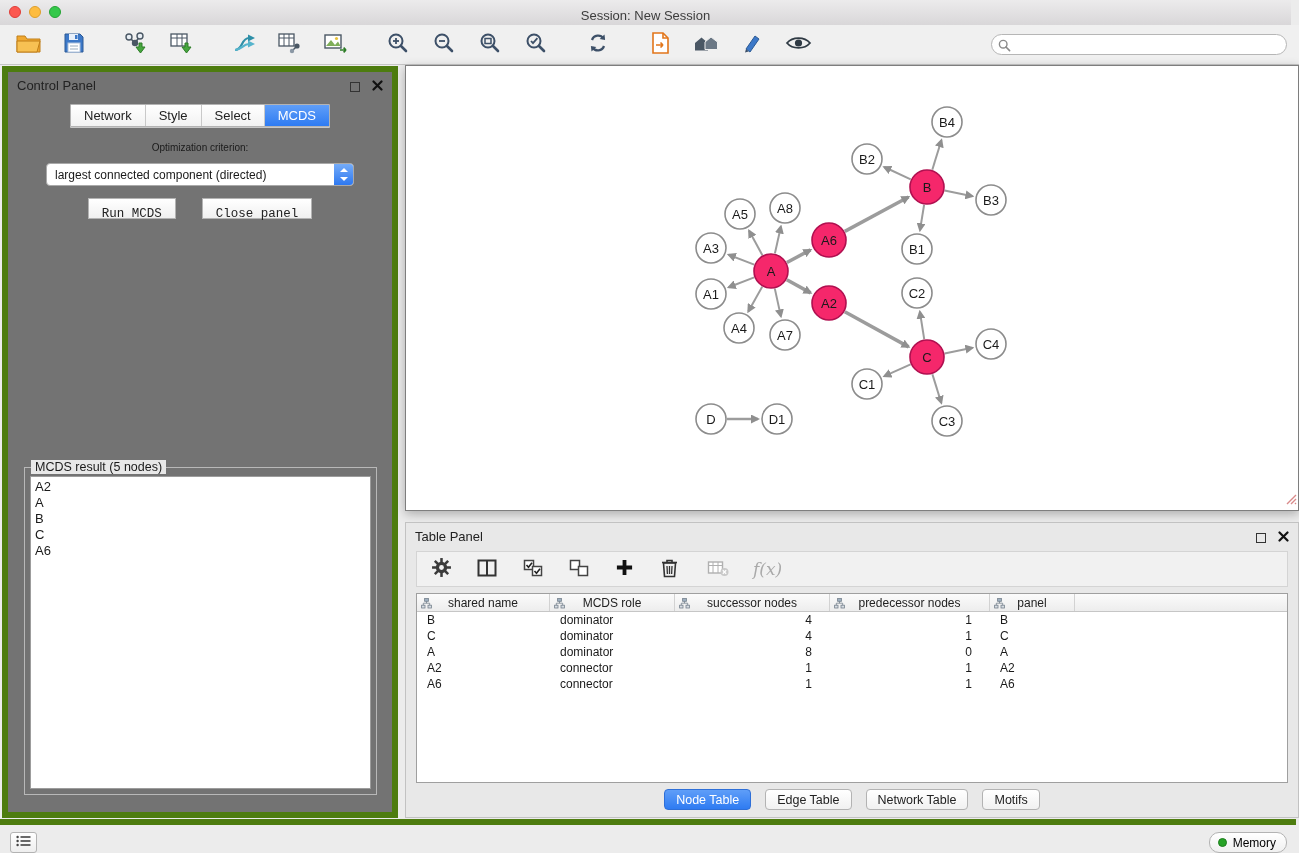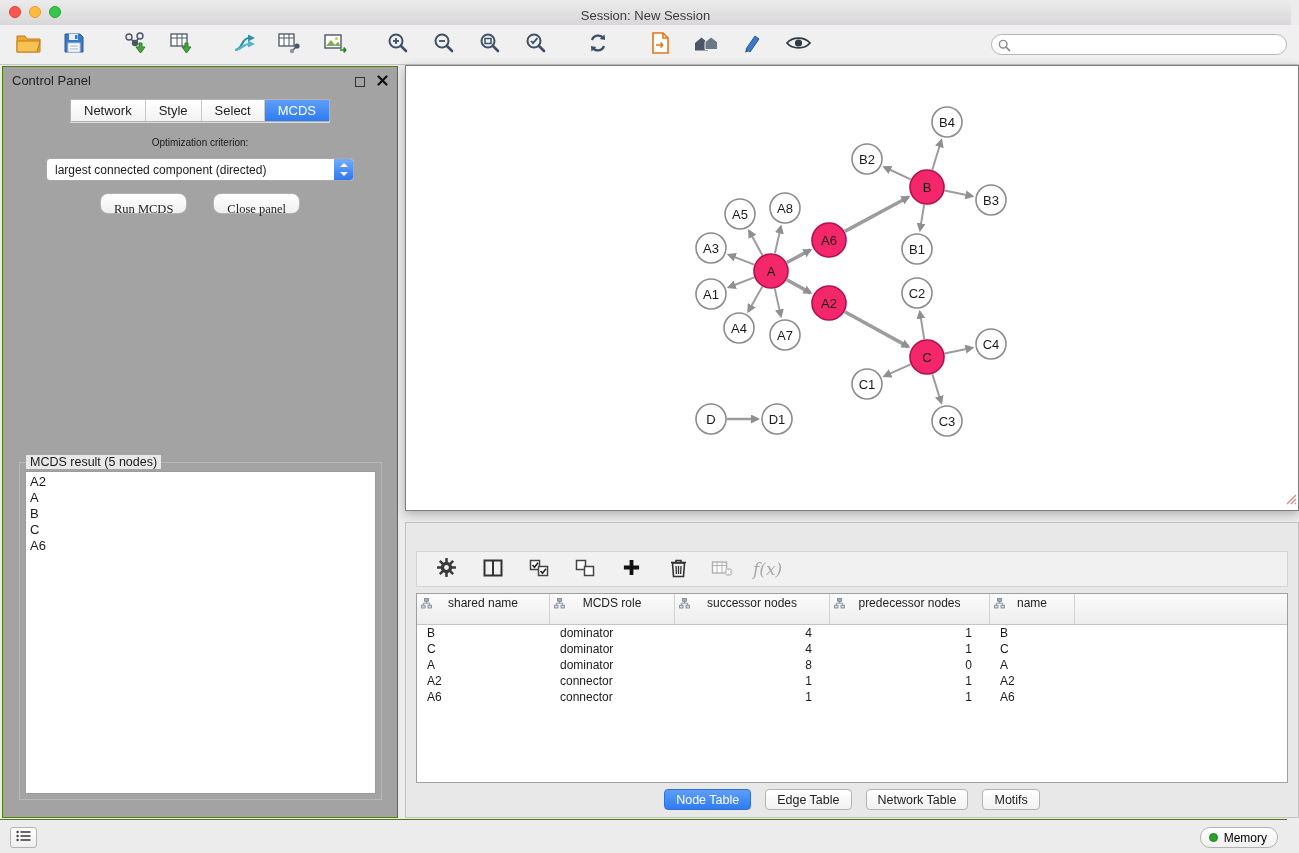--- a/index.html
+++ b/index.html
@@ -17,73 +17,73 @@
 
   
   .main-toolbar{position:absolute;top:25px;left:0;right:0;height:40px;background:#f0f0f0;border-bottom:1px solid #c6c6c6;display:flex;align-items:center;padding:0 12px}
   .tgroup{display:flex;align-items:center;gap:14px;margin-right:30px}
   .tbtn{background:none;border:none;width:32px;height:30px;display:flex;align-items:center;justify-content:center;cursor:pointer}
   .search-wrap{margin-left:auto;position:relative}
   .search-input{width:296px;height:21px;border:1px solid #b6b6b6;border-radius:11px;background:#fff;padding-left:24px;font-size:12px;font-family:"Liberation Sans",sans-serif;outline:none}
   .search-ico{position:absolute;left:7px;top:4px}
 
   
-  .control-panel{position:absolute;left:2px;top:66px;width:396px;height:752px;background:#a3a3a3;border:1px solid #4d7c0f}
+  .control-panel{position:absolute;left:2px;top:66px;width:396px;height:752px;background:#737373;border:6px solid #4d7c0f}
   .panel-head{position:relative;height:26px;display:flex;align-items:center;padding-left:9px;font-size:13px;color:#222}
   .panel-controls{position:absolute;right:9px;top:7px;display:flex;gap:12px;align-items:center}
   .float-ico{width:10px;height:10px;border:1.5px solid #333;display:inline-block;background:transparent}
   .seg-wrap{position:absolute;top:32px;left:50%;transform:translateX(-50%)}
   .seg{display:flex;border:1px solid #b3b3b3;border-radius:1px;overflow:hidden;background:#fcfcfc;box-shadow:0 1px 0 rgba(255,255,255,.6)}
   .seg-item{padding:3px 13px;font-size:13px;border-right:1px solid #c9c9c9;background:linear-gradient(#ffffff,#f2f2f2);cursor:pointer;color:#222}
   .seg-item:last-child{border-right:none}
   .seg-item.active{background:linear-gradient(#5f9ef8,#2e7bf2);color:#fff}
   .opt-label{position:absolute;top:70px;left:0;right:0;text-align:center;font-size:10px}
   .combo{position:absolute;top:91px;left:50%;transform:translateX(-50%);width:308px;height:23px;background:#fff;border:1px solid #a9a9a9;border-radius:4px;display:flex;align-items:center;cursor:pointer}
   .combo-text{flex:1;font-size:12px;padding-left:8px;white-space:nowrap;overflow:hidden}
   .combo-btn{width:19px;height:21px;border-radius:0 3px 3px 0;background:linear-gradient(#74acf9,#2e78f0);position:relative}
   .combo-btn:before,.combo-btn:after{content:"";position:absolute;left:5.5px;border-left:4px solid transparent;border-right:4px solid transparent}
   .combo-btn:before{top:4px;border-bottom:4px solid #fff}
   .combo-btn:after{bottom:4px;border-top:4px solid #fff}
   .cp-buttons{position:absolute;top:126px;left:0;right:0;display:flex;justify-content:center;gap:26px}
-  .mac-btn{height:21px;padding:8px 13px;font-size:12.5px;font-family:Liberation Serif, serif;background:linear-gradient(#ffffff,#f0f0f0);border:1px solid #b3b3b3;border-radius:8px;cursor:pointer;color:#222}
+  .mac-btn{height:21px;padding:8px 13px;font-size:12.5px;font-family:Liberation Mono, monospace;background:linear-gradient(#ffffff,#f0f0f0);border:1px solid #b3b3b3;border-radius:0;cursor:pointer;color:#222}
   .result-group{position:absolute;left:16px;right:15px;top:395px;bottom:17px;border:1px solid #b8b8b8}
   .result-legend{position:absolute;top:-8px;left:6px;background:#e8e8e8;padding:0 4px;font-size:12.5px}
   .result-list{position:absolute;left:5px;right:5px;top:8px;bottom:5px;background:#fff;border:1px solid #9c9c9c;overflow:auto;padding:2px 0 0 4px}
   .result-item{font-size:13px;line-height:16px}
 
   
   .net-window{position:absolute;left:405px;top:65px;width:894px;height:446px;background:#fff;border:1px solid #7e7e7e;box-shadow:0 3px 10px rgba(0,0,0,.28)}
   .net-titlebar{height:22px;background:linear-gradient(#eceaec,#d2d0d2);border-bottom:1px solid #a8a8a8;display:flex;align-items:center;justify-content:center;font-size:13px;position:relative}
   .net-titlebar .traffic{top:5px}
   .net-canvas{position:absolute;left:0;right:0;top:23px;bottom:0;background:#fff}
   .net-canvas svg.graph{width:100%;height:100%}
   .resize-grip{position:absolute;right:1px;bottom:1px}
 
   
   .table-panel{position:absolute;left:405px;top:522px;width:894px;height:296px;background:#e8e8e8;border:1px solid #c2c2c2}
   .tp-toolbar{position:absolute;left:10px;right:10px;top:28px;height:36px;background:#f1f1f1;border:1px solid #d4d4d4;display:flex;align-items:center;gap:20px;padding:0 14px}
-  .tp-btn{background:none;border:none;width:26px;height:28px;display:flex;align-items:center;justify-content:flex-end;cursor:pointer}
+  .tp-btn{background:none;border:none;width:26px;height:28px;display:flex;align-items:center;justify-content:flex-start;cursor:pointer}
   .fx{font-family:"DejaVu Serif",serif;font-style:italic;font-size:17px;color:#a9a9a9}
   .tp-table{position:absolute;left:10px;right:10px;top:70px;bottom:34px;background:#fff;border:1px solid #9f9f9f;overflow:hidden}
-  .thead{display:flex;height:31px;border-bottom:1px solid #c6c6c6;background:linear-gradient(#fbfbfb,#ededed)}
+  .thead{display:flex;height:18px;border-bottom:1px solid #c6c6c6;background:linear-gradient(#fbfbfb,#ededed)}
   .th{position:relative;font-size:12px;line-height:19px;text-align:center;border-right:1px solid #d2d2d2;color:#222}
   .th .tree-ico{position:absolute;left:4px;top:4px}
   .th-fill{flex:1;border-right:none}
   .trow{display:flex;height:16px;font-size:12px;line-height:16px}
   .td{white-space:nowrap;overflow:hidden}
   .td-fill{flex:1}
   .col0{width:133px}.col1{width:125px}.col2{width:155px}.col3{width:160px}.col4{width:85px}
   .al-left{text-align:left;padding-left:10px}
   .al-right{text-align:right;padding-right:18px}
   .tp-tabs{position:absolute;left:0;right:0;bottom:7px;display:flex;justify-content:center;gap:14px}
   .bt-tab{height:21px;padding:2px 11px;font-size:12.5px;background:linear-gradient(#ffffff,#f1f1f1);border:1px solid #b3b3b3;border-radius:4px;cursor:pointer;color:#222}
   .bt-tab.active{background:linear-gradient(#5f9ef8,#2e7bf2);color:#fff;border-color:#2e6fd8}
 
   
-  .status-bar{position:absolute;left:0;right:12px;bottom:0;height:34px;background:#ececec;border-top:1px solid #4d7c0f}
+  .status-bar{position:absolute;left:0;right:3px;bottom:0;height:34px;background:#ececec;border-top:6px solid #4d7c0f}
   .list-btn{position:absolute;left:10px;top:7px;width:27px;height:21px;background:linear-gradient(#ffffff,#eeeeee);border:1px solid #b3b3b3;border-radius:3px;display:flex;align-items:center;justify-content:center;cursor:pointer}
   .memory-btn{position:absolute;right:9px;top:7px;height:21px;padding:0 10px 0 8px;display:flex;align-items:center;gap:6px;background:linear-gradient(#ffffff,#f0f0f0);border:1px solid #b3b3b3;border-radius:10px;font-size:12px;cursor:pointer}
   .mem-dot{width:9px;height:9px;border-radius:50%;background:#27a327;border:1px solid #1c7d1c}
 </style>
 </head>
 <body>
 
 <div class="titlebar">
   <div class="traffic">
     <span class="tl red"></span>
@@ -390,20 +390,29 @@
           <text x="371" y="334.5" text-anchor="middle" font-size="13" font-family="Liberation Sans, sans-serif" fill="#1a1a1a">D1</text>
         </g>
       </svg>
     <span class="resize-grip"><svg width="13" height="13" viewBox="0 0 13 13">
           <path d="M12 3 L3 12 M12 7 L7 12 M12 11 L11 12" stroke="#d98a8a" stroke-width="1.4"></path>
         </svg></span>
   </div>
 </div>
 
 <div class="table-panel">
+  <div class="panel-head">
+    <span>Table Panel</span>
+    <span class="panel-controls">
+      <span class="float-ico"></span>
+      <span><svg width="11" height="11" viewBox="0 0 11 11">
+            <path d="M1.5 1.5 L9.5 9.5 M9.5 1.5 L1.5 9.5" stroke="#111" stroke-width="2.2" stroke-linecap="round"></path>
+          </svg></span>
+    </span>
+  </div>
   <div class="tp-toolbar">
     <button class="tp-btn">
       <span><svg width="21" height="21" viewBox="0 0 20 20">
             <g fill="#3a3a3a">
               <rect x="8.8" y="1" width="2.4" height="18"></rect>
               <rect x="8.8" y="1" width="2.4" height="18" transform="rotate(45 10 10)"></rect>
               <rect x="8.8" y="1" width="2.4" height="18" transform="rotate(90 10 10)"></rect>
               <rect x="8.8" y="1" width="2.4" height="18" transform="rotate(135 10 10)"></rect>
               <circle cx="10" cy="10" r="5.4"></circle>
             </g>
@@ -483,21 +492,21 @@
             <rect x="3.6" y="0.5" width="3.8" height="2.8" fill="#9fb0c0" stroke="#75818d" stroke-width="0.8"></rect>
             <rect x="0.6" y="7.2" width="3.4" height="2.8" fill="#d7dde3" stroke="#75818d" stroke-width="0.8"></rect>
             <rect x="7" y="7.2" width="3.4" height="2.8" fill="#d7dde3" stroke="#75818d" stroke-width="0.8"></rect>
             <path d="M5.5 3.3 V5.2 M2.3 7.2 V5.2 H8.7 V7.2" fill="none" stroke="#75818d" stroke-width="0.8"></path>
           </svg><span class="th-label">predecessor nodes</span></div>
         <div class="th col4"><svg class="tree-ico" width="11" height="11" viewBox="0 0 11 11">
             <rect x="3.6" y="0.5" width="3.8" height="2.8" fill="#9fb0c0" stroke="#75818d" stroke-width="0.8"></rect>
             <rect x="0.6" y="7.2" width="3.4" height="2.8" fill="#d7dde3" stroke="#75818d" stroke-width="0.8"></rect>
             <rect x="7" y="7.2" width="3.4" height="2.8" fill="#d7dde3" stroke="#75818d" stroke-width="0.8"></rect>
             <path d="M5.5 3.3 V5.2 M2.3 7.2 V5.2 H8.7 V7.2" fill="none" stroke="#75818d" stroke-width="0.8"></path>
-          </svg><span class="th-label">name</span></div>
+          </svg><span class="th-label">panel</span></div>
         <div class="th th-fill"></div>
       </div>
     <div id="table-body">
         <div class="trow">
           <div class="td col0 al-left">B</div>
           <div class="td col1 al-left">dominator</div>
           <div class="td col2 al-right">4</div>
           <div class="td col3 al-right">1</div>
           <div class="td col4 al-left">B</div>
           <div class="td td-fill"></div>

